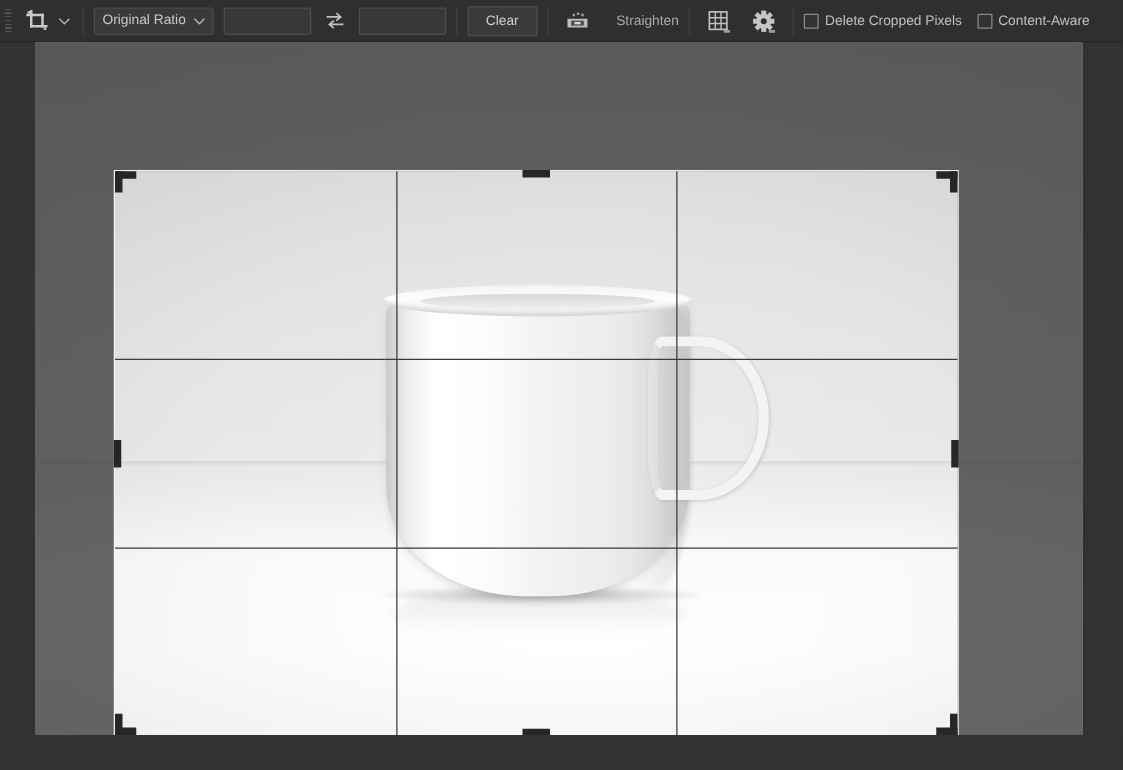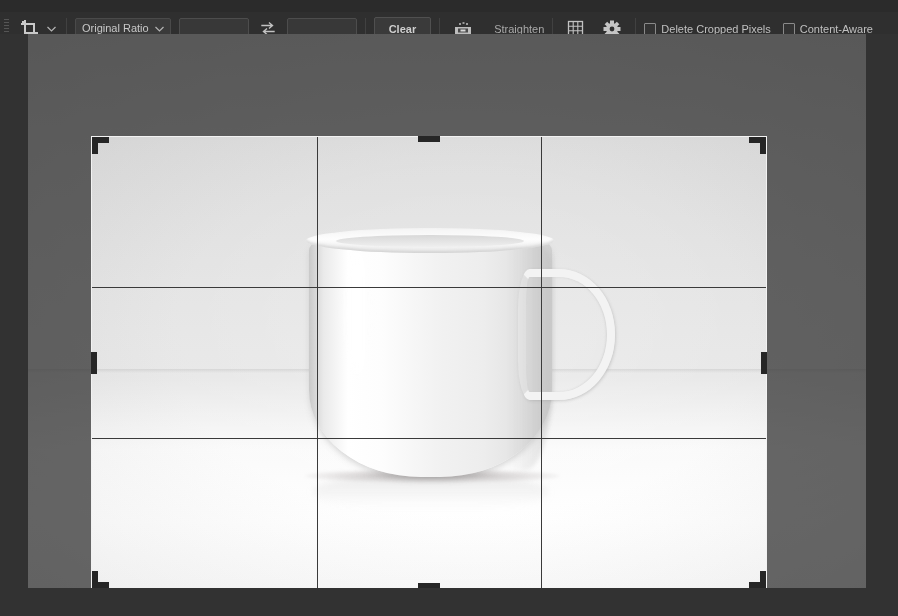--- a/index.html
+++ b/index.html
@@ -8,21 +8,21 @@
     width: 898px;
     height: 616px;
     overflow: hidden;
     background: #2b2b2b;
     font-family: "Liberation Sans", sans-serif;
   }
 
   
   #options-bar {
     position: absolute;
-    left: 0; top: 12px;
+    left: 0; top: 0;
     width: 898px; height: 34px;
     background: #2f2f2f;
     border-bottom: 1px solid #232323;
     display: flex;
     align-items: center;
     padding-left: 4px;
   }
 
   .grip {
     width: 5px; height: 20px;
@@ -89,21 +89,20 @@
   .clear-btn {
     height: 24px;
     padding: 0 14px;
     background: #3a3a3a;
     border: 1px solid #505050;
     border-radius: 2px;
     color: #cfcfcf;
     font-size: 11px;
     display: flex; align-items: center; justify-content: center;
     flex: 0 0 auto;
-    font-weight: bold;
   }
 
   .icon-lbl {
     color: #a9a9a9;
     font-size: 11px;
     margin-left: 16px;
     flex: 0 0 auto;
   }
 
   .chk-wrap {
@@ -111,21 +110,21 @@
     flex: 0 0 auto;
     margin-right: 12px;
   }
   .chk-box {
     width: 12px; height: 12px;
     border: 1px solid #8a8a8a;
     border-radius: 1px;
     background: #333;
     flex: 0 0 auto;
   }
-  .chk-lbl { color: #c0c0c0; font-size: 11px; white-space: nowrap; text-decoration: underline; }
+  .chk-lbl { color: #c0c0c0; font-size: 11px; white-space: nowrap; }
 
   
   #workspace {
     position: absolute;
     left: 0; top: 34px;
     width: 898px; height: 582px;
     background: #2d2d2d;
   }
 
   

